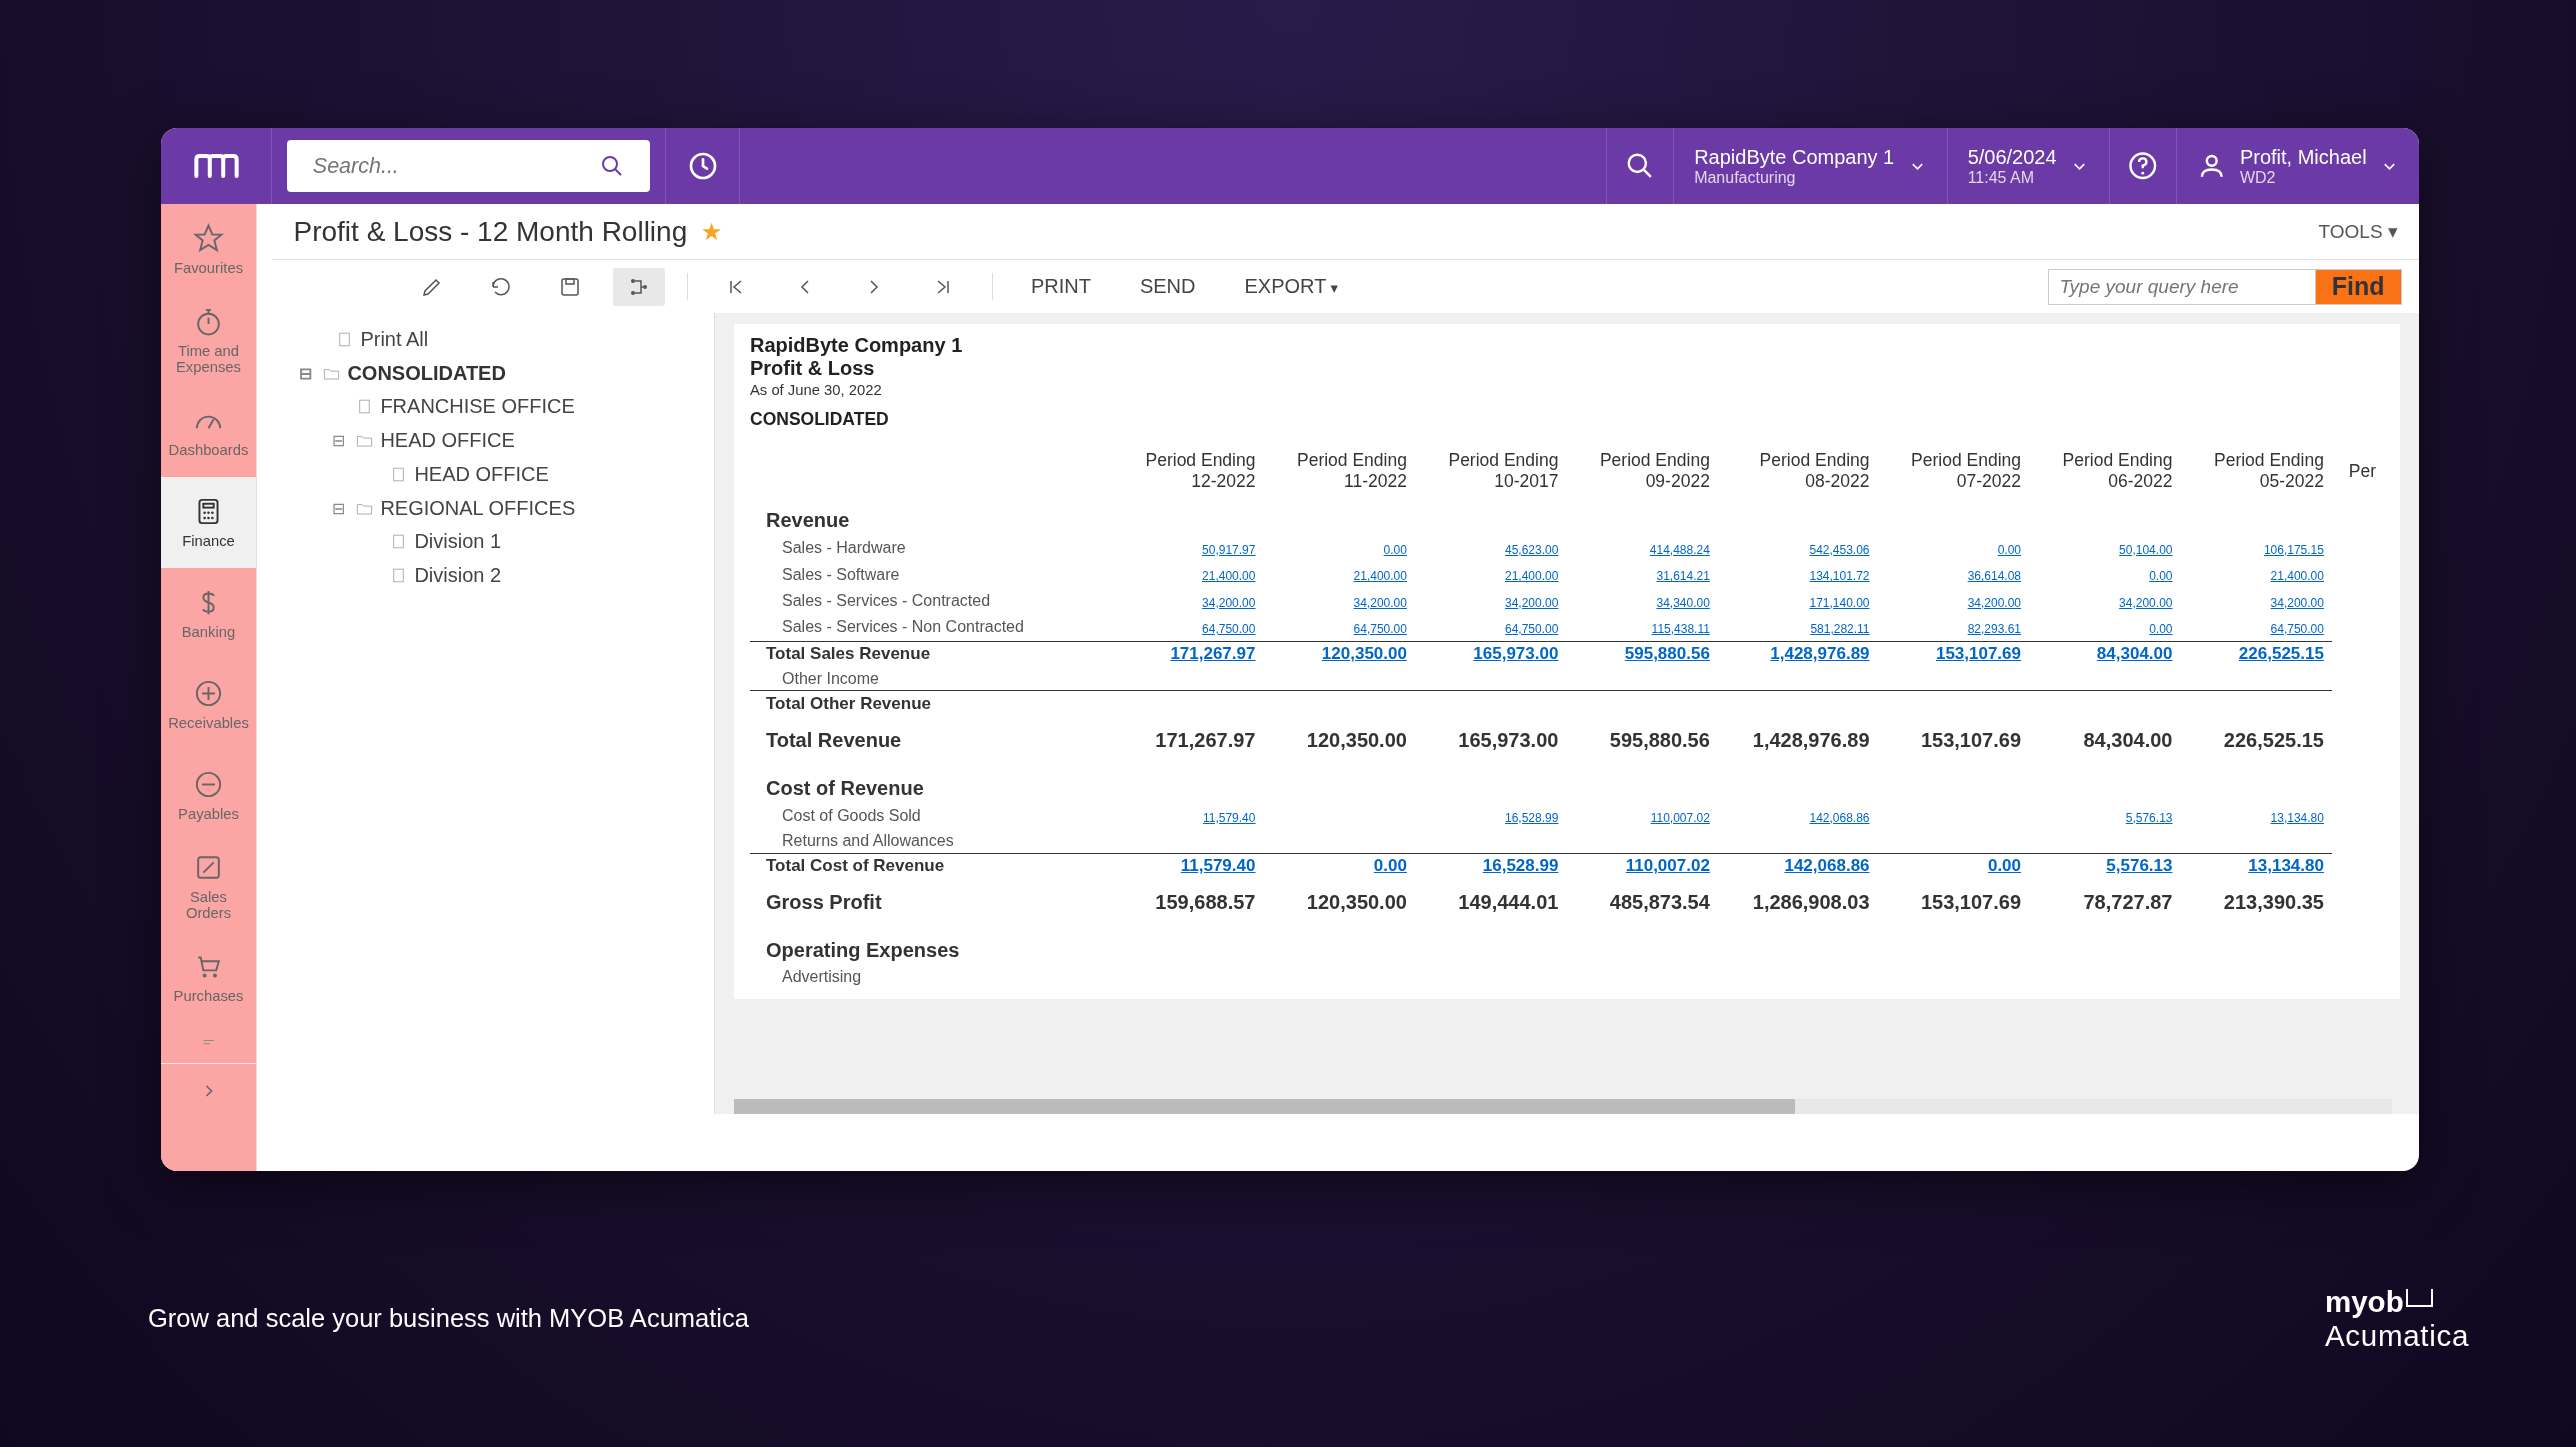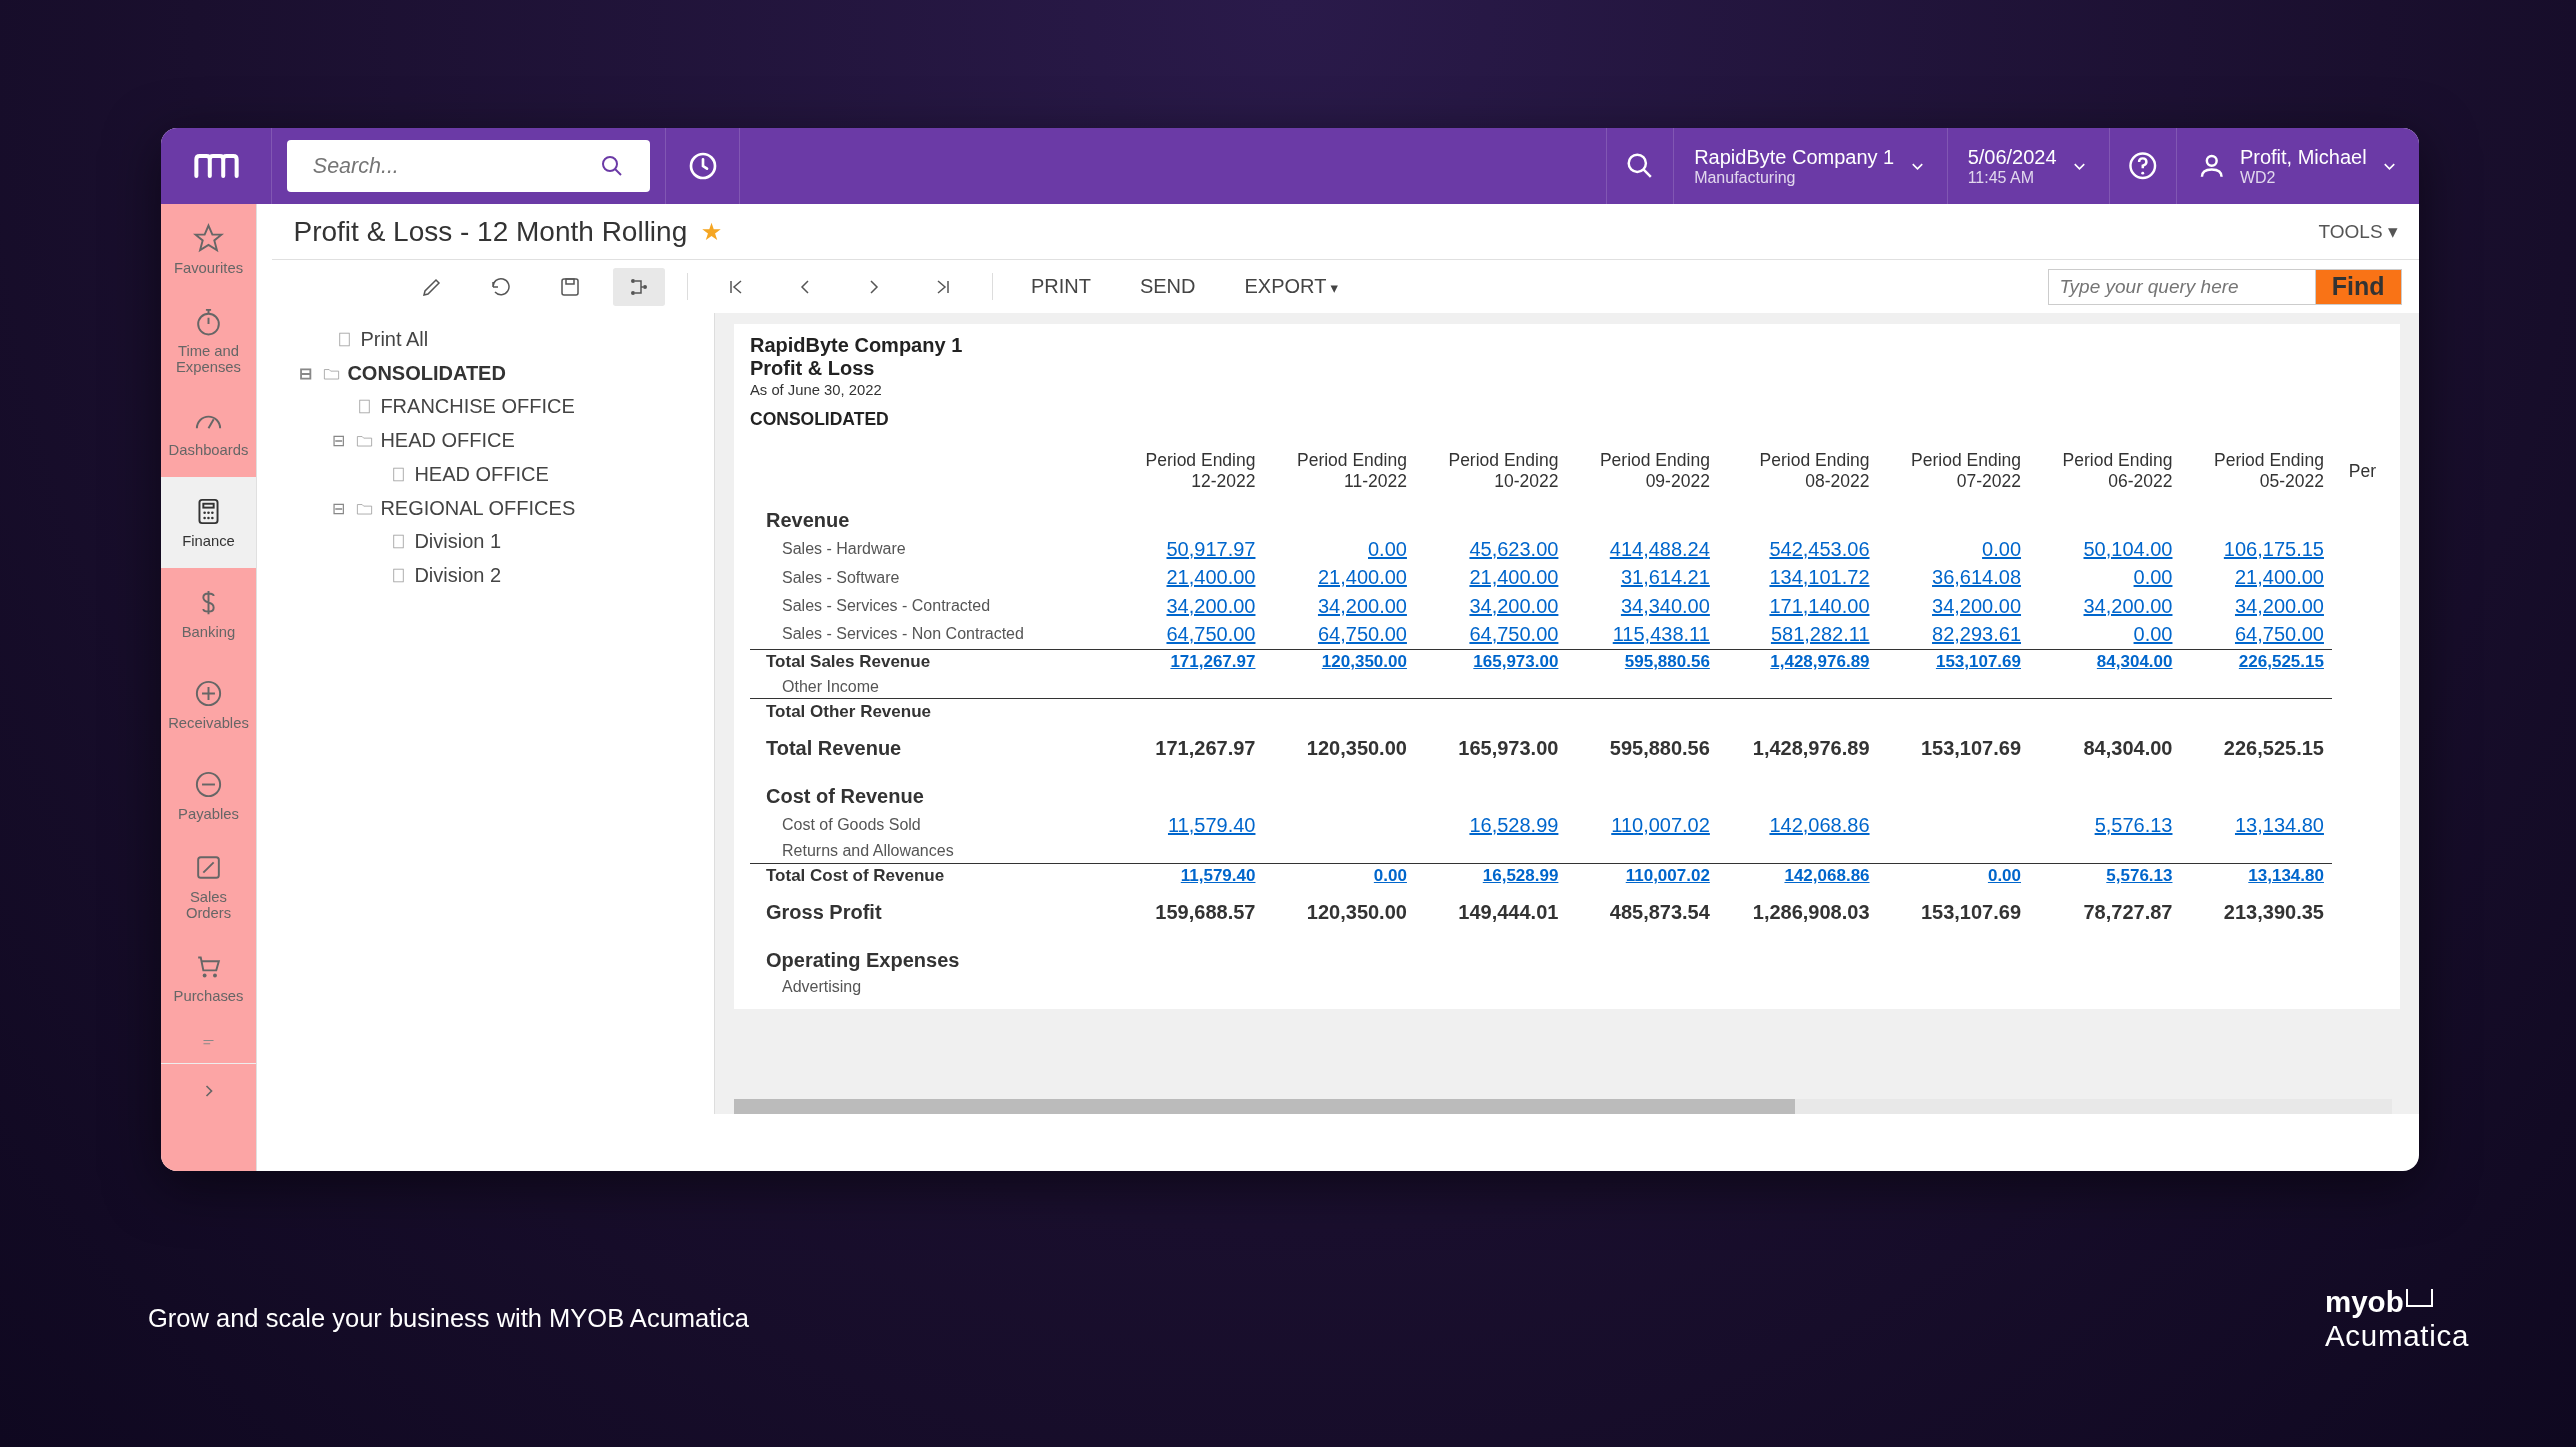--- a/index.html
+++ b/index.html
@@ -51,21 +51,21 @@
 .rpt-date { font-size: 14.8px; color: #333; margin-top: 2px; }
 .rpt-scope { font-size: 17.5px; font-weight: 700; color: #222; margin-top: 10.7px; }
 .rpt-table { width: 100%; border-collapse: collapse; margin-top: 16px; font-size: 17.5px; }
 .rpt-table th { text-align: right; font-weight: 400; color: #333; padding: 4px 8px; font-size: 17.5px; }
 .rpt-table th .pe { display: block; }
 .rpt-table th.lbl { text-align: left; width: 362px; }
 .rpt-table td { text-align: right; padding: 2.7px 8px; color: #333; }
 .rpt-table td.lbl { text-align: left; padding-left: 16px; }
 .section-head td { font-weight: 700; font-size: 20px; padding-top: 13.4px; }
 .line-item td.lbl { padding-left: 32px; font-size: 16px; color: #555; }
-.line-item td a { color: #0066cc; text-decoration: underline; font-size: 20px; }
+.line-item td a { color: #0066cc; text-decoration: underline; font-size: 12px; }
 .subtotal td { font-weight: 700; border-top: 0.7px solid #333; font-size: 17px; }
 .subtotal td a { color: #0066cc; text-decoration: underline; }
 .grand td { font-weight: 700; font-size: 20px; padding-top: 12px; padding-bottom: 12px; }
 .subline td.lbl { padding-left: 32px; font-size: 16px; color: #555; }
 .sidebar { position: absolute; left: 0; top: 76px; width: 96px; height: 967px; background: #fca5a5; border-right: 0.7px solid #e0e0e0; }
 .nav-item { height: 91px; display: flex; flex-direction: column; align-items: center; justify-content: center; gap: 5.4px; color: #666; cursor: pointer; font-size: 14.8px; text-align: center; padding: 0 5.4px; }
 .nav-item svg { width: 31px; height: 31px; }
 .nav-item.active { background: #f0f0f0; color: #333; }
 .nav-expand { height: 54px; display: flex; align-items: center; justify-content: center; color: #666; border-top: 0.7px solid #eee; cursor: pointer; }
 .nav-expand svg { width: 20px; height: 20px; }
@@ -373,21 +373,21 @@
               <th>
                     <span class="pe">Period Ending</span>
                     <span class="pe">12-2022</span>
                   </th>
                   <th>
                     <span class="pe">Period Ending</span>
                     <span class="pe">11-2022</span>
                   </th>
                   <th>
                     <span class="pe">Period Ending</span>
-                    <span class="pe">10-2022</span>
+                    <span class="pe">10-2017</span>
                   </th>
                   <th>
                     <span class="pe">Period Ending</span>
                     <span class="pe">09-2022</span>
                   </th>
                   <th>
                     <span class="pe">Period Ending</span>
                     <span class="pe">08-2022</span>
                   </th>
                   <th>

